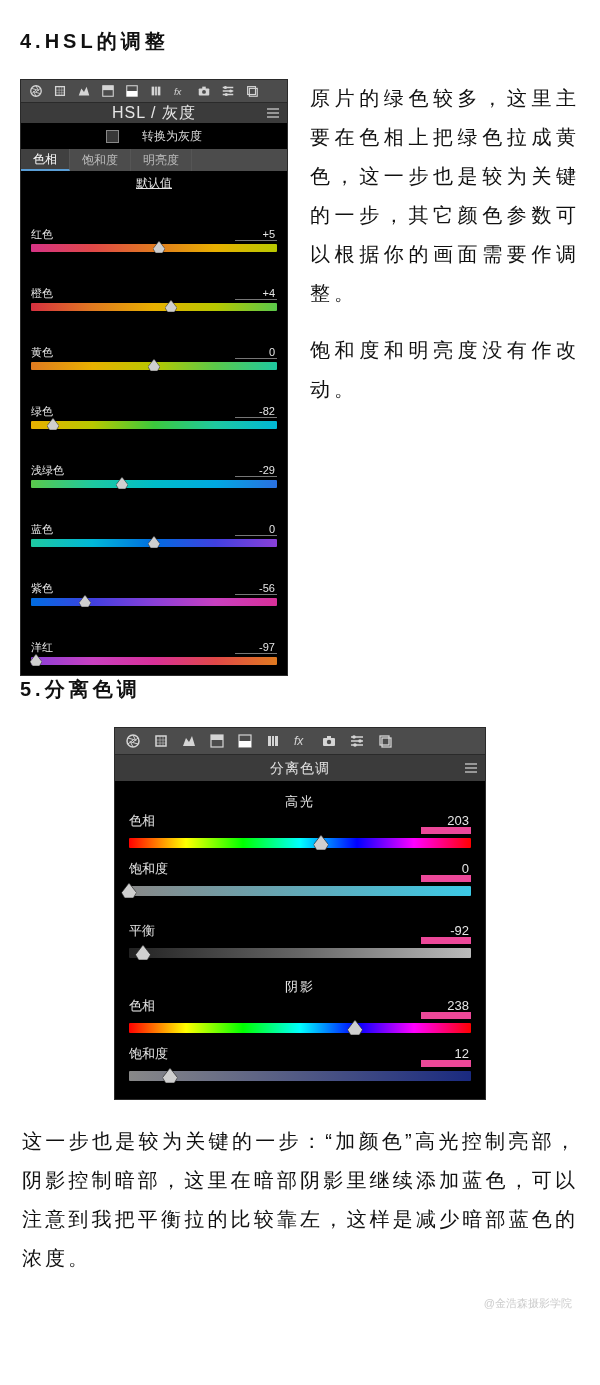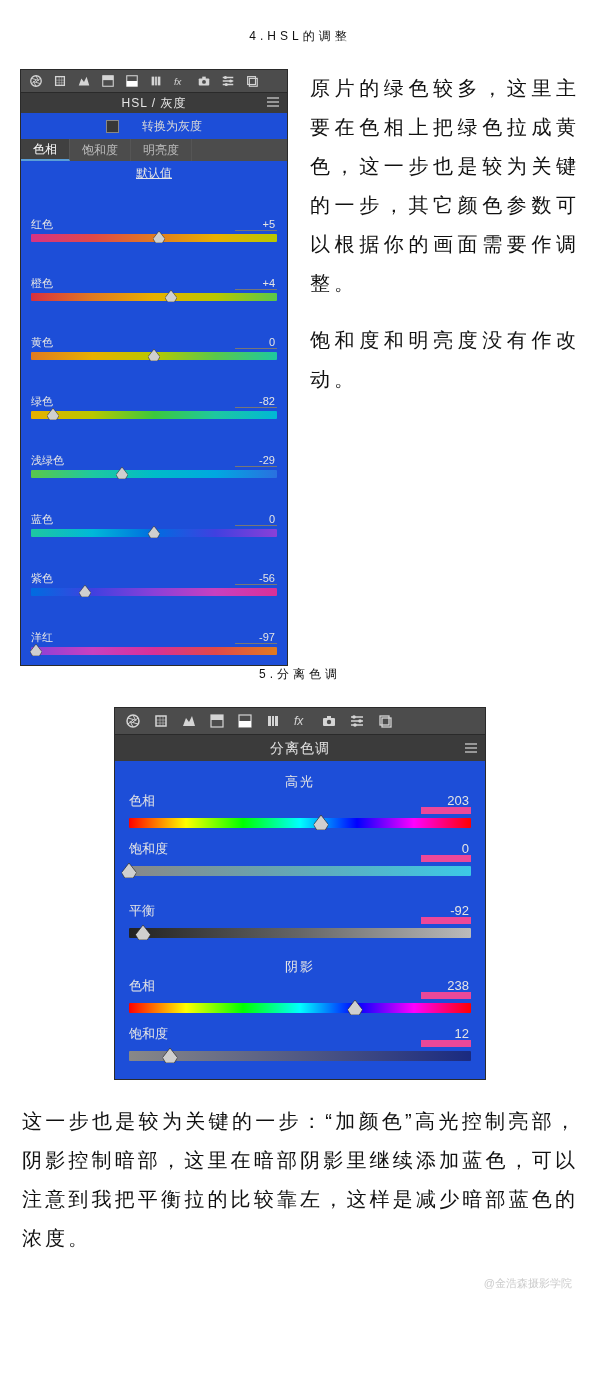--- a/index.html
+++ b/index.html
@@ -7,43 +7,42 @@
     padding: 0;
     width: 600px;
     font-family: "Microsoft YaHei", sans-serif;
     background: #fff;
     color: #111;
   }
   .page {
     padding: 28px 20px 40px 20px;
   }
   .hdr {
-    font-size: 12px;
-    font-weight: normal;
-    text-align: center;
+    font-size: 20px;
+    font-weight: bold;
     letter-spacing: 4px;
     margin: 0 0 24px 0;
   }
   
   .row1 {
     display: flex;
     gap: 22px;
     align-items: flex-start;
   }
   .sidetext {
     flex: 1;
     font-size: 20px;
     line-height: 1.95;
     letter-spacing: 3px;
     text-align: justify;
   }
   .sidetext .spaced { letter-spacing:4px;}
   
   .panel {
-    background: #1d4ed8;
+    background: #000000;
     color: #ddd;
     font-size: 13px;
     line-height: 1;
     display: flex;
     flex-direction: column;
     border: 1px solid #2a2a2a;
     position: relative;
   }
   .panel1 { width: 266px; }
   .panel2 { width: 370px; margin: 0 auto; }
@@ -62,21 +61,21 @@
   .panel2 .toolbar { height: 26px; gap: 12px; padding: 0 10px;}
   
   .ptitle {
     height: 20px;
     display: flex;
     align-items: center;
     justify-content: center;
     background: #3b3b3b;
     position: relative;
     color: #e5e5e5;
-    font-size: 12px;
+    font-size: 16px;
     letter-spacing: 1px;
   }
   .menu-icon {
     position: absolute;
     right: 8px;
     top: 50%;
     transform: translateY(-50%);
     color: #b6b6b6;
   }
   .panel2 .ptitle { height: 26px; font-size: 14px;}

